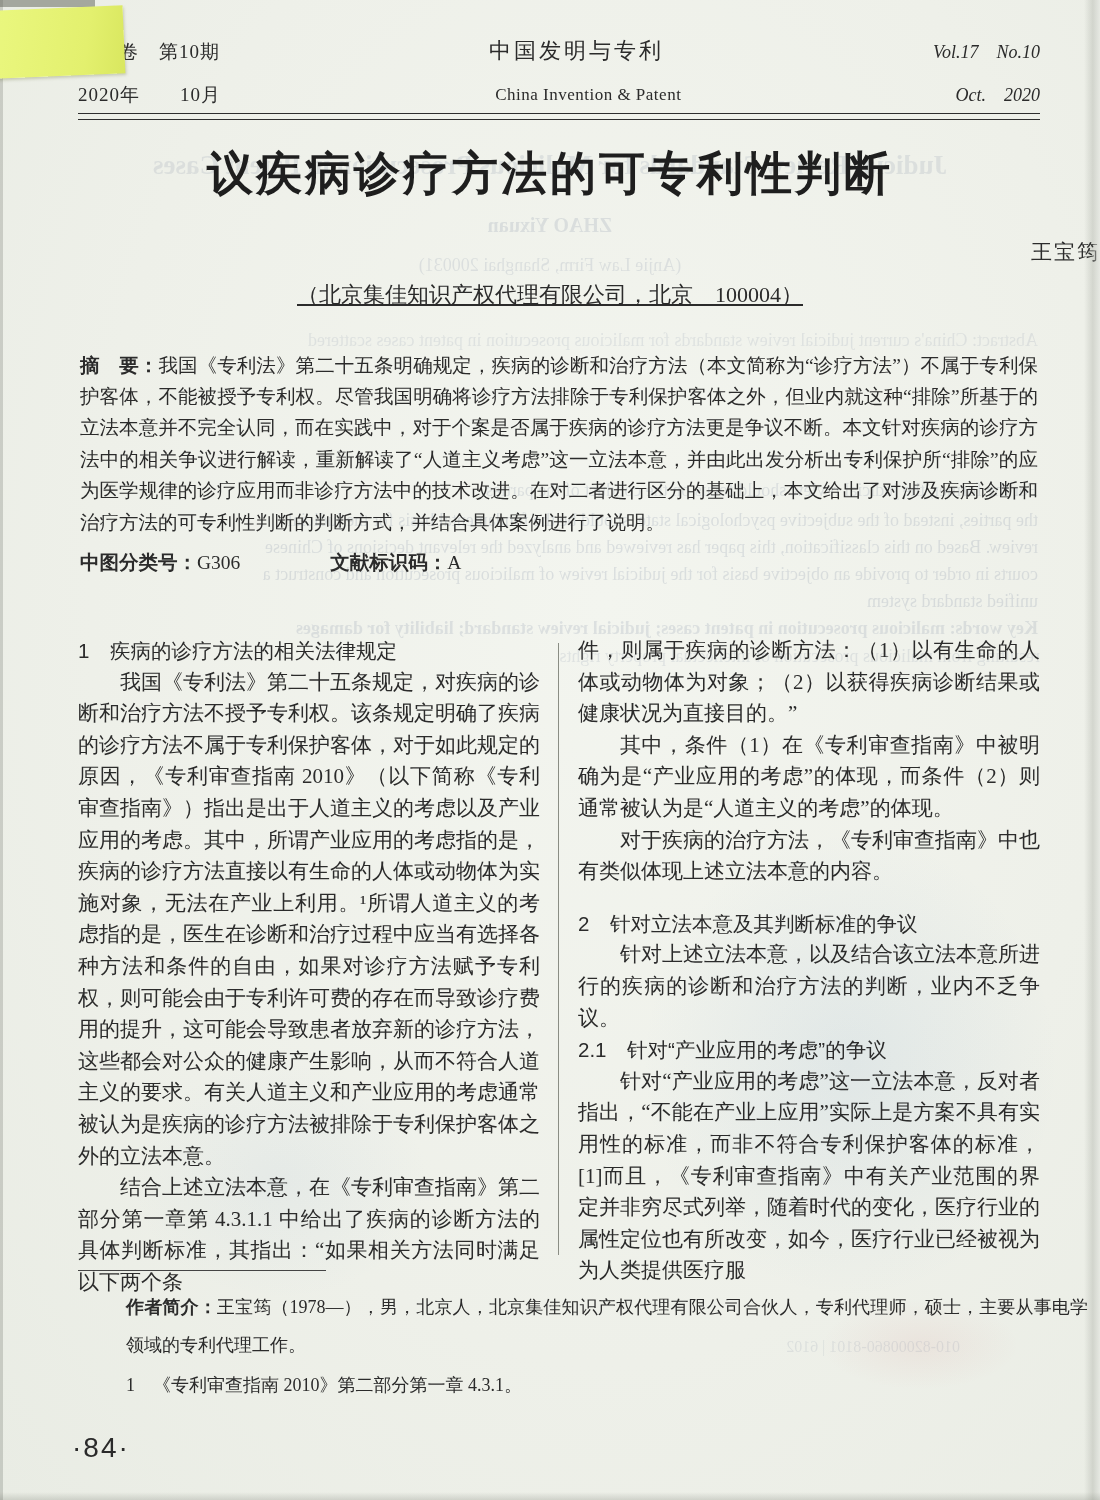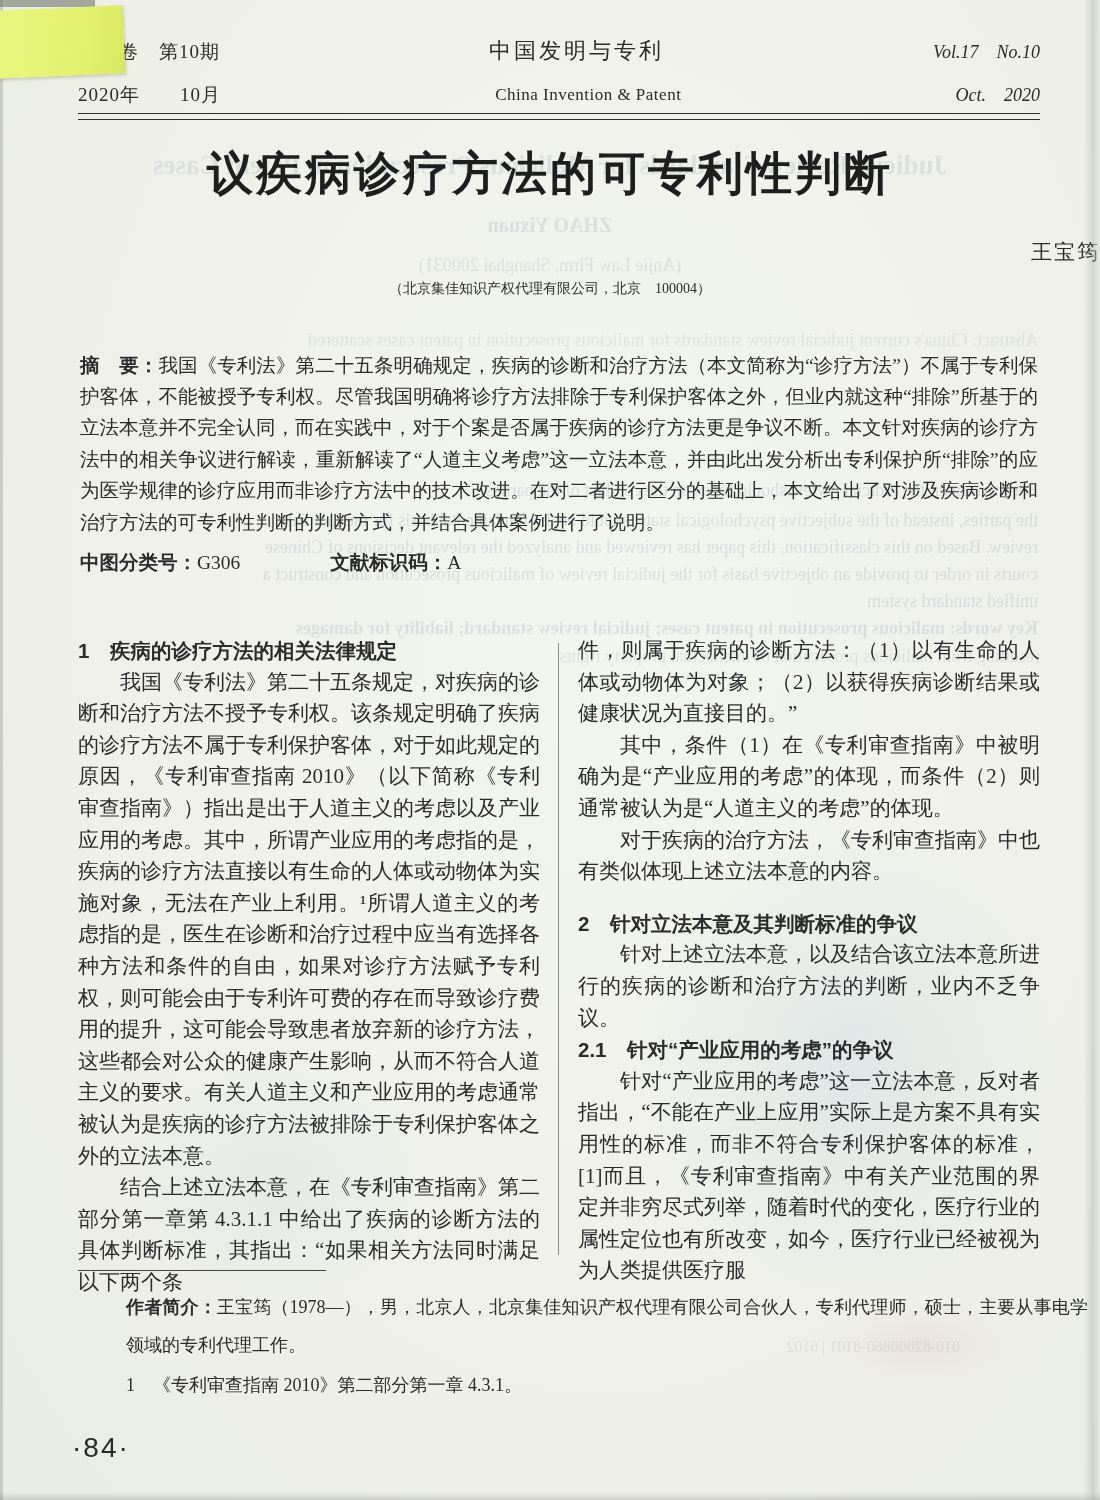--- a/index.html
+++ b/index.html
@@ -28,39 +28,39 @@
   .hdr-journal-en{font-size:17px;letter-spacing:.5px;}
   .hdr-right{font-size:18px;font-style:italic;}
   .rule-double{position:absolute;left:78px;top:113px;width:962px;height:5px;
     border-top:1.5px solid #2e2e2e;border-bottom:1.5px solid #2e2e2e;z-index:3;}
 
   
   .title{position:absolute;left:0;top:143px;width:1100px;text-align:center;
     font-size:46px;font-weight:bold;letter-spacing:3px;color:#1e1e1e;z-index:3;
     font-family:"Liberation Serif","DejaVu Serif",serif;}
   .author{position:absolute;left:0;top:238px;width:1100px;text-align:right;font-size:21px;letter-spacing:2px;z-index:3;}
-  .affil{position:absolute;left:0;top:280px;width:1100px;text-align:center;font-size:14px;z-index:3;}
+  .affil{position:absolute;left:0;top:280px;width:1100px;text-align:center;font-size:22px;z-index:3;text-decoration:underline;}
 
   
   .abstract{position:absolute;left:80px;top:330px;width:958px;font-size:19.5px;line-height:31.4px;
     text-align:justify;z-index:3;}
   .abstract b{font-weight:bold;}
   .kw{position:absolute;left:80px;top:516px;width:958px;font-size:19.5px;z-index:3;}
   .kw b{font-weight:bold;}
   .clc{position:absolute;left:80px;top:549px;width:958px;font-size:19.5px;z-index:3;display:flex;}
   .clc .item b{font-weight:bold;}
   .clc .item.second{margin-left:90px;}
 
   
   .cols{position:absolute;left:78px;top:635px;width:962px;height:626px;z-index:3;}
   .col{position:absolute;top:0;width:462px;font-size:21px;line-height:31.6px;text-align:justify;}
   .col.left{left:0;}
   .col.right{left:500px;}
   .col-divider{position:absolute;left:480px;top:8px;width:1px;height:612px;background:#8a8d84;}
-  .sec-h{font-family:"Liberation Sans","DejaVu Sans",sans-serif;font-weight:bold;font-size:20.5px;
+  .sec-h{font-family:"Liberation Sans","DejaVu Sans",sans-serif;font-weight:normal;font-size:20.5px;
     line-height:31.6px;text-align:left;}
   .sec-h.gap{margin-top:20px;}
   .col p{margin:0;text-indent:2em;}
   .col p.cont{text-indent:0;}
 
   
   .fn-rule{position:absolute;left:78px;top:1270px;width:248px;height:0;border-top:1.5px solid #444;z-index:3;}
   .fn{position:absolute;left:78px;top:1288px;width:962px;font-size:18px;line-height:38px;z-index:3;text-align:justify;margin-left:48px;}
   .fn .bio b{font-weight:bold;}
   .fn .ref{margin-top:2px;}

